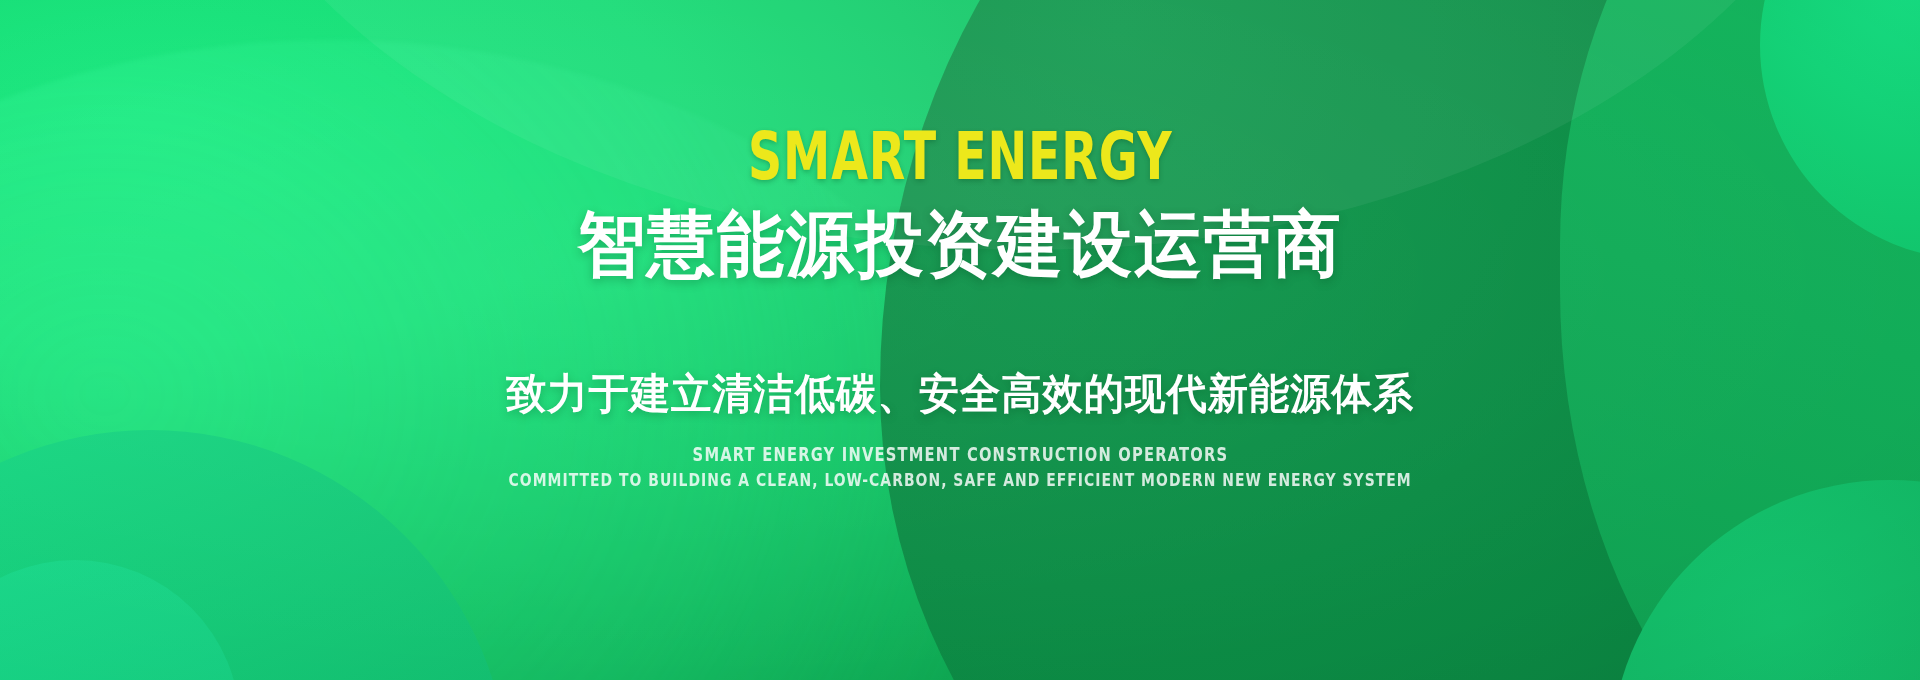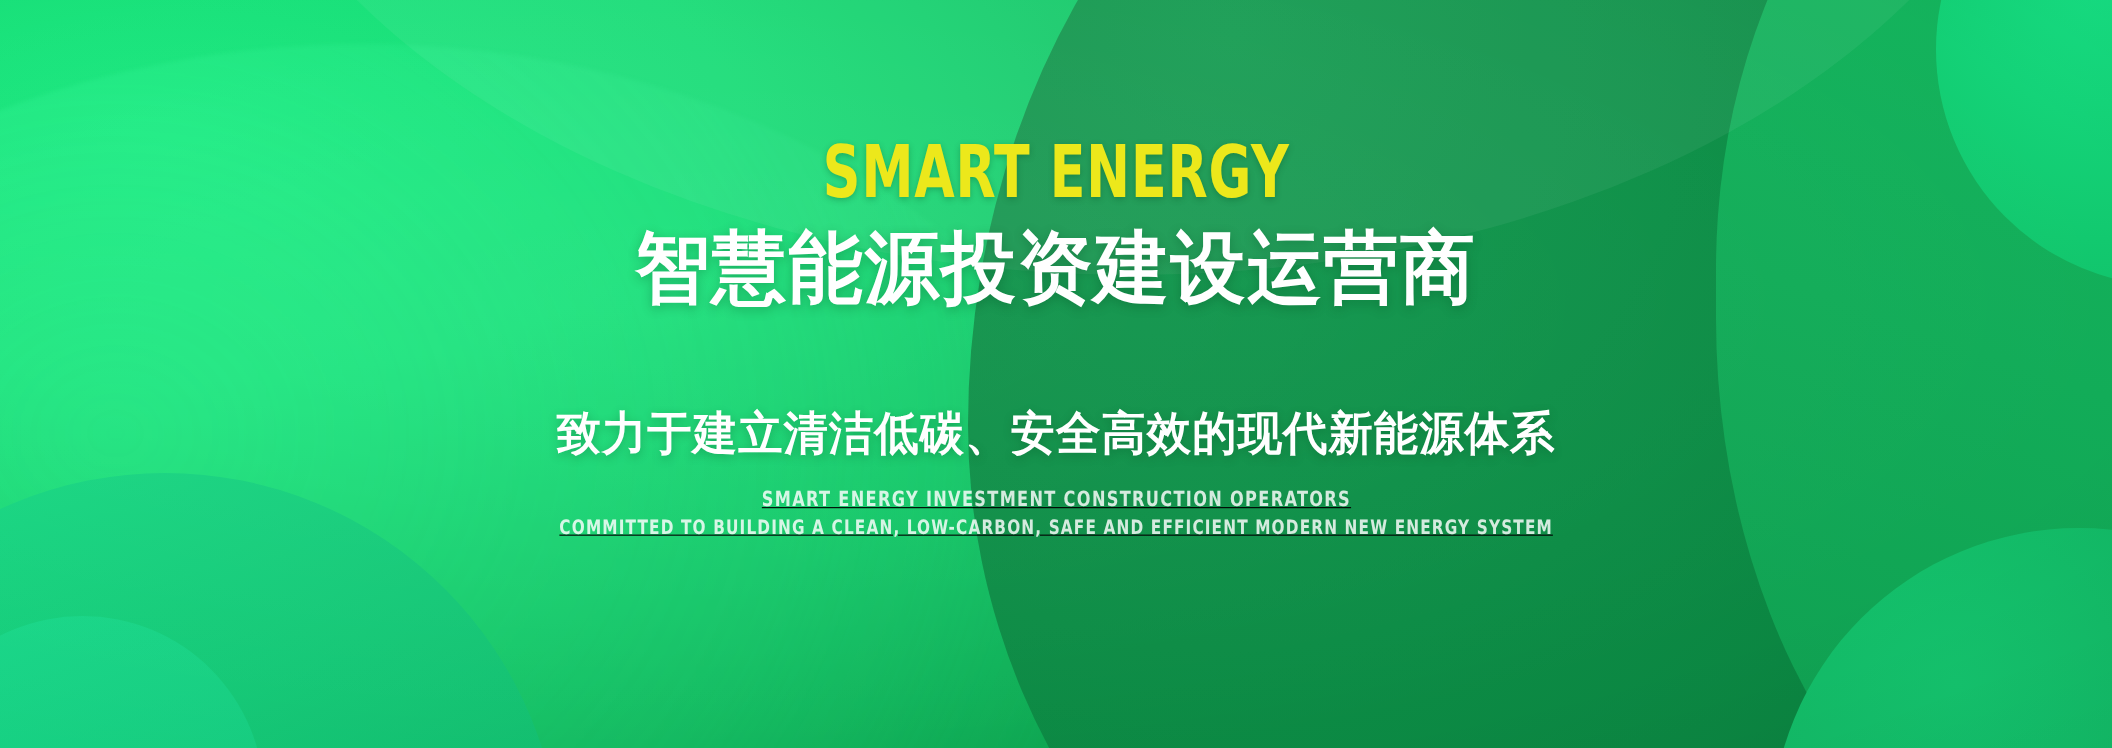--- a/index.html
+++ b/index.html
@@ -163,21 +163,20 @@
     text-shadow: 0 3px 9px rgba(0,70,30,0.28);
     white-space: nowrap;
   }
 
   .eyebrow-group {
     margin-top: 28px;
     display: flex;
     flex-direction: column;
     align-items: center;
     gap: 7px;
-    text-decoration: underline;
   }
 
   .eyebrow {
     font-family: "DejaVu Sans Condensed", "Liberation Sans Narrow", "Liberation Sans", sans-serif;
     font-weight: 600;
     font-size: 19px;
     line-height: 1;
     letter-spacing: 1.4px;
     color: rgba(255,255,255,0.82);
     transform: scaleX(0.86);

